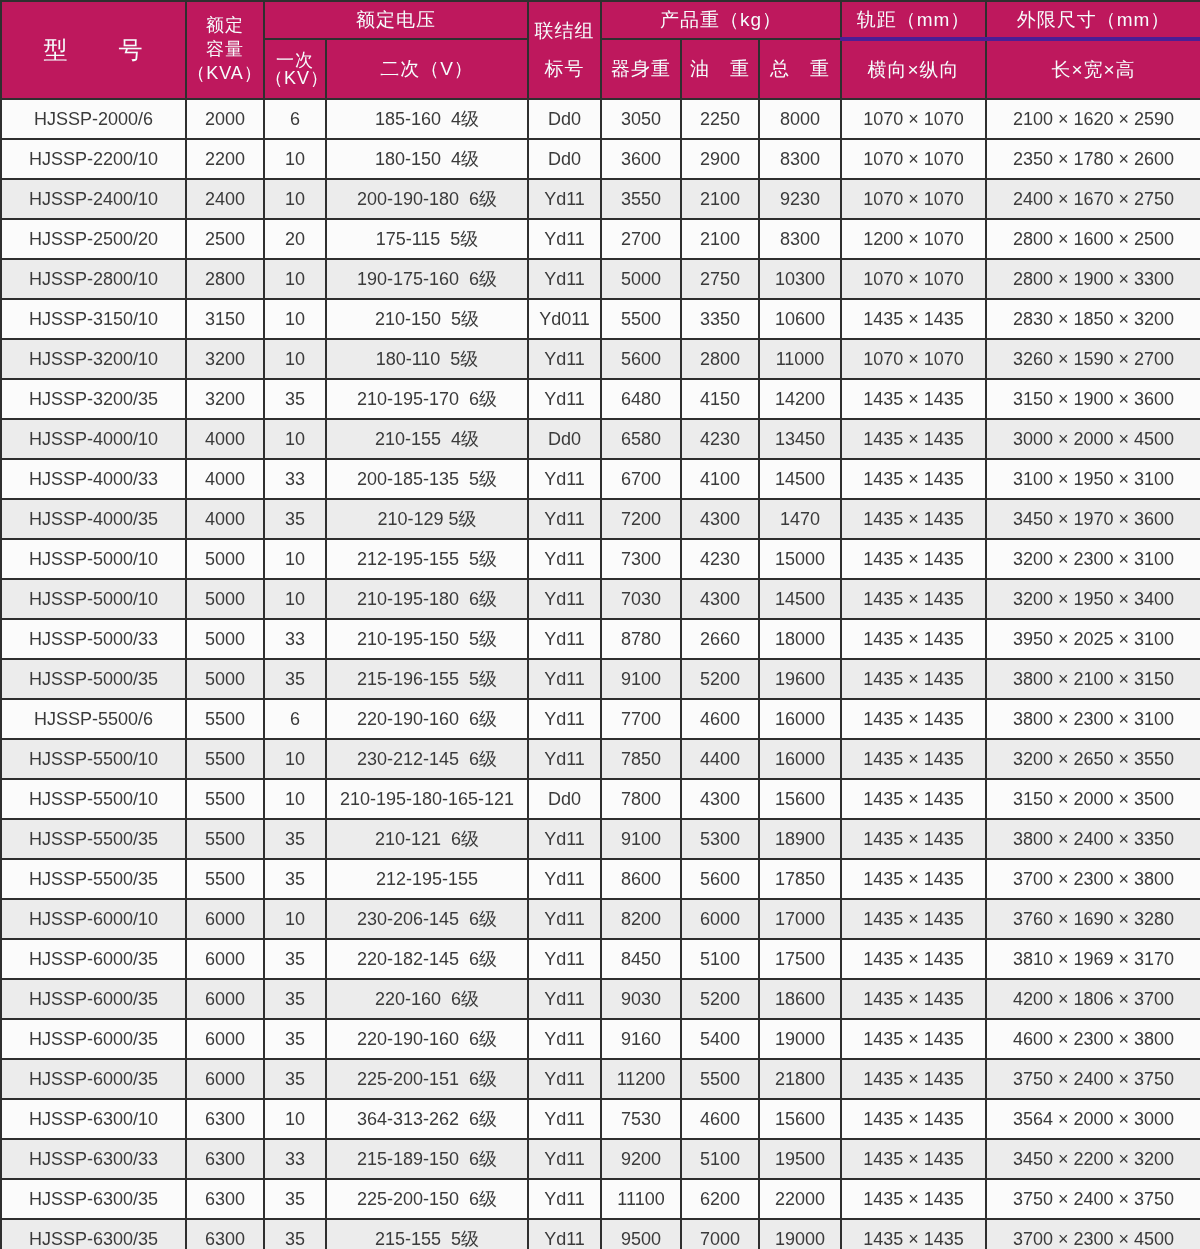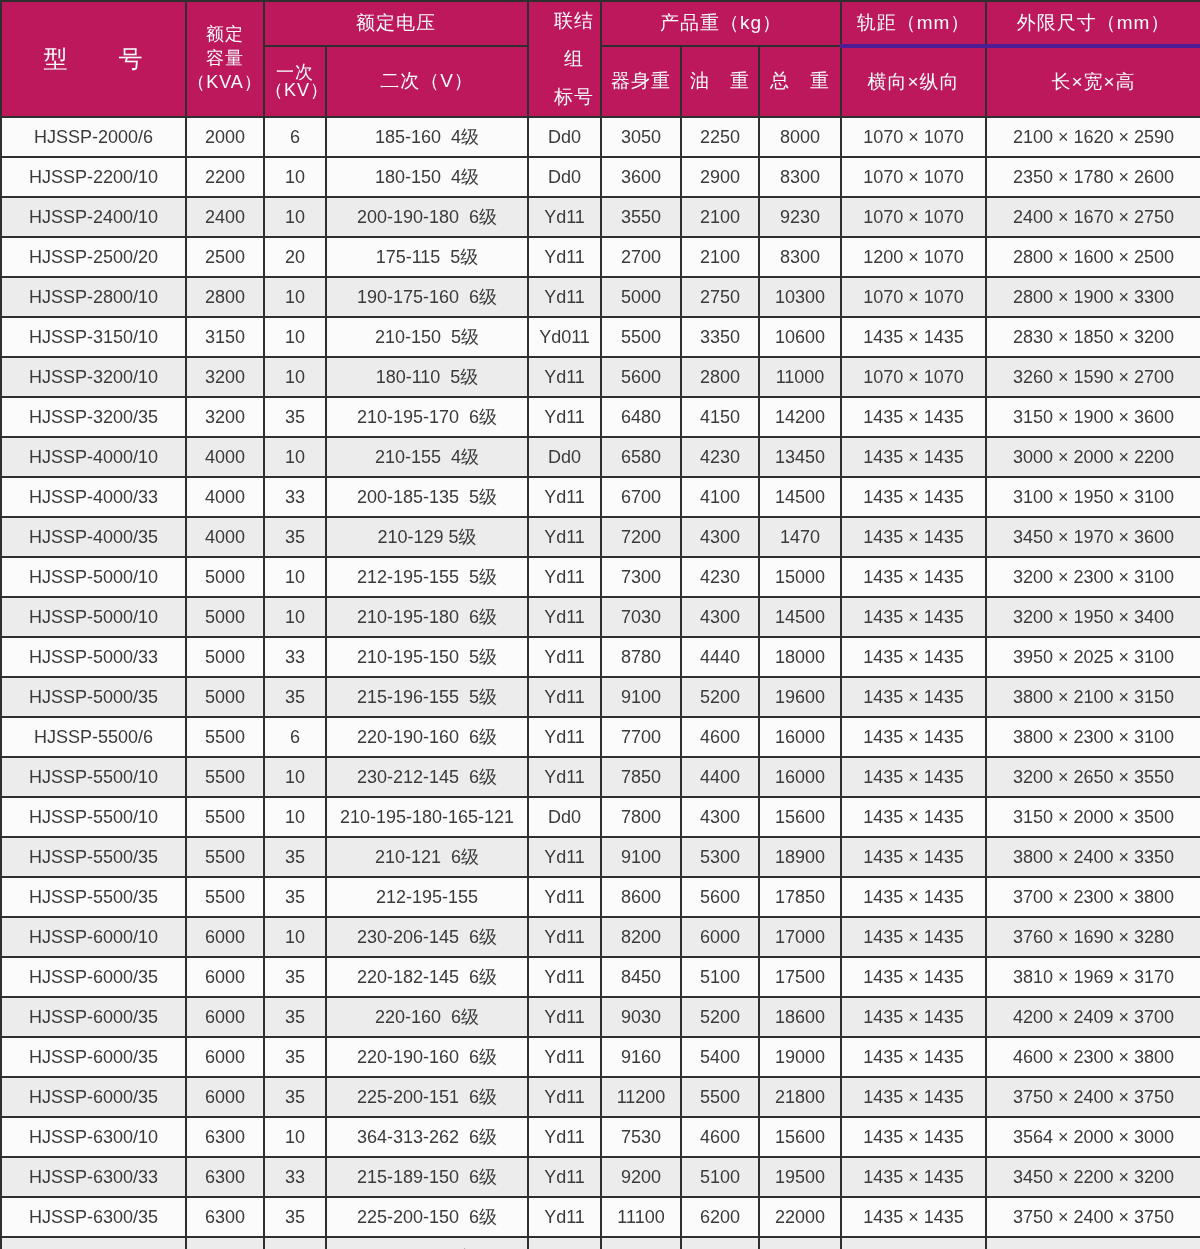--- a/index.html
+++ b/index.html
@@ -25,21 +25,21 @@
     font-size: 19px;
     letter-spacing: 1px;
     white-space: pre-line;
     margin-left: 20px;
   }
   thead tr.top th { height: 38px; }
   thead tr.sub th { height: 60px; }
   th.model-h { font-size: 24px; }
   th.lh-tight { line-height: 1.32; font-size: 18px; }
   th.lh-squeeze { line-height: 1.02; font-size: 18px; }
-  th.lh-loose { line-height: 2.0; padding-left: 19px; }
+  th.lh-loose { line-height: 2.0; }
   th.white-sep { border-bottom: 4px solid #4c1d95; }
   tbody tr { height: 40px; }
   tbody td {
     font-size: 18px;
     color: #3a3a3a;
     background: #fbfbfb;
     white-space: pre;
   }
   tbody tr.alt td { background: #ececec; }
   .footer-bar {
@@ -189,21 +189,21 @@
         <tr class="alt">
           <td>HJSSP-4000/10</td>
           <td>4000</td>
           <td>10</td>
           <td>210-155  4级</td>
           <td>Dd0</td>
           <td>6580</td>
           <td>4230</td>
           <td>13450</td>
           <td>1435 × 1435</td>
-          <td>3000 × 2000 × 2200</td>
+          <td>3000 × 2000 × 4500</td>
         </tr>
         <tr>
           <td>HJSSP-4000/33</td>
           <td>4000</td>
           <td>33</td>
           <td>200-185-135  5级</td>
           <td>Yd11</td>
           <td>6700</td>
           <td>4100</td>
           <td>14500</td>
@@ -246,21 +246,21 @@
           <td>1435 × 1435</td>
           <td>3200 × 1950 × 3400</td>
         </tr>
         <tr>
           <td>HJSSP-5000/33</td>
           <td>5000</td>
           <td>33</td>
           <td>210-195-150  5级</td>
           <td>Yd11</td>
           <td>8780</td>
-          <td>4440</td>
+          <td>2660</td>
           <td>18000</td>
           <td>1435 × 1435</td>
           <td>3950 × 2025 × 3100</td>
         </tr>
         <tr class="alt">
           <td>HJSSP-5000/35</td>
           <td>5000</td>
           <td>35</td>
           <td>215-196-155  5级</td>
           <td>Yd11</td>
@@ -357,21 +357,21 @@
         <tr class="alt">
           <td>HJSSP-6000/35</td>
           <td>6000</td>
           <td>35</td>
           <td>220-160  6级</td>
           <td>Yd11</td>
           <td>9030</td>
           <td>5200</td>
           <td>18600</td>
           <td>1435 × 1435</td>
-          <td>4200 × 2409 × 3700</td>
+          <td>4200 × 1806 × 3700</td>
         </tr>
         <tr>
           <td>HJSSP-6000/35</td>
           <td>6000</td>
           <td>35</td>
           <td>220-190-160  6级</td>
           <td>Yd11</td>
           <td>9160</td>
           <td>5400</td>
           <td>19000</td>

